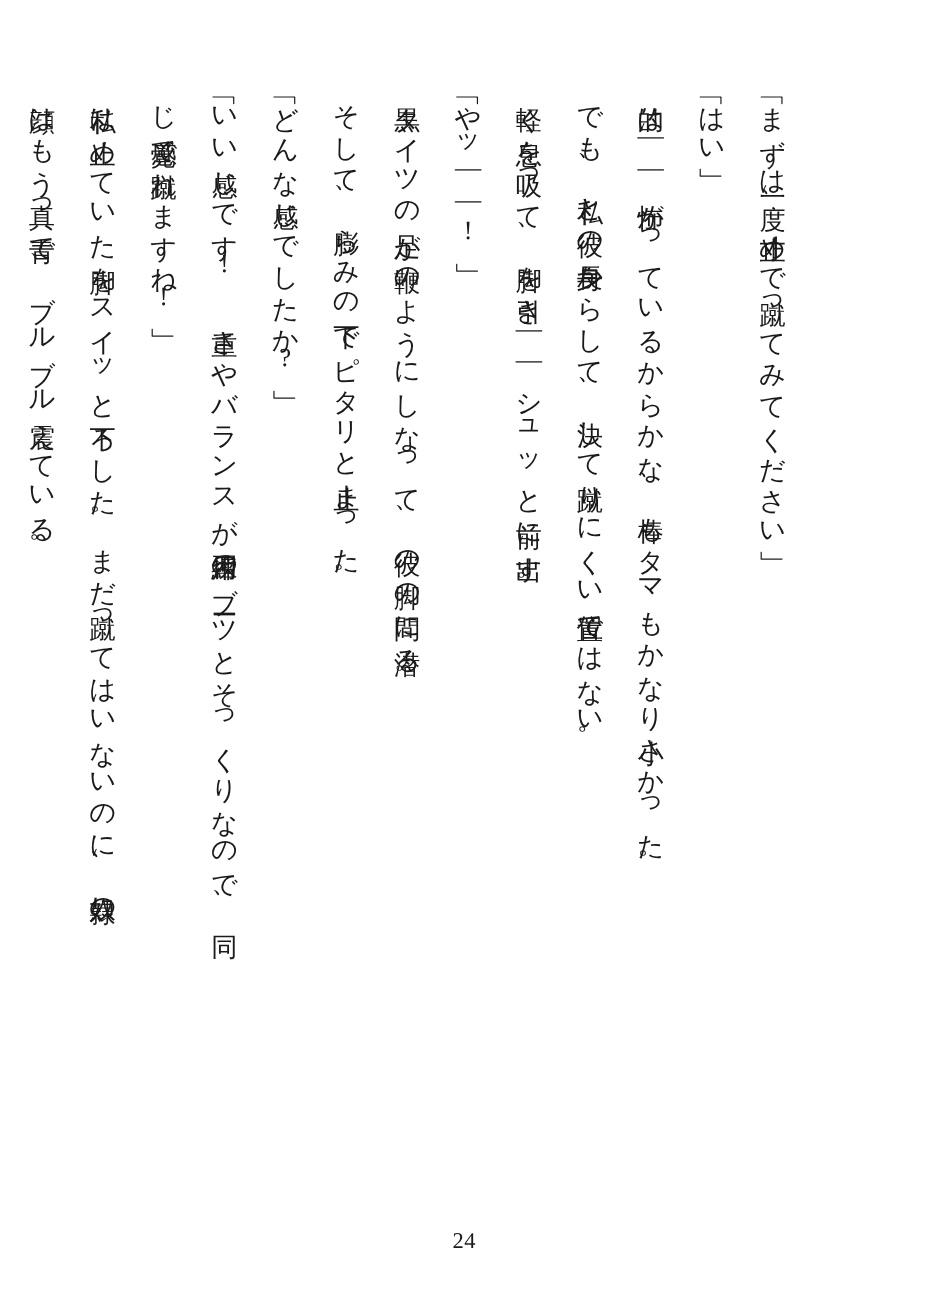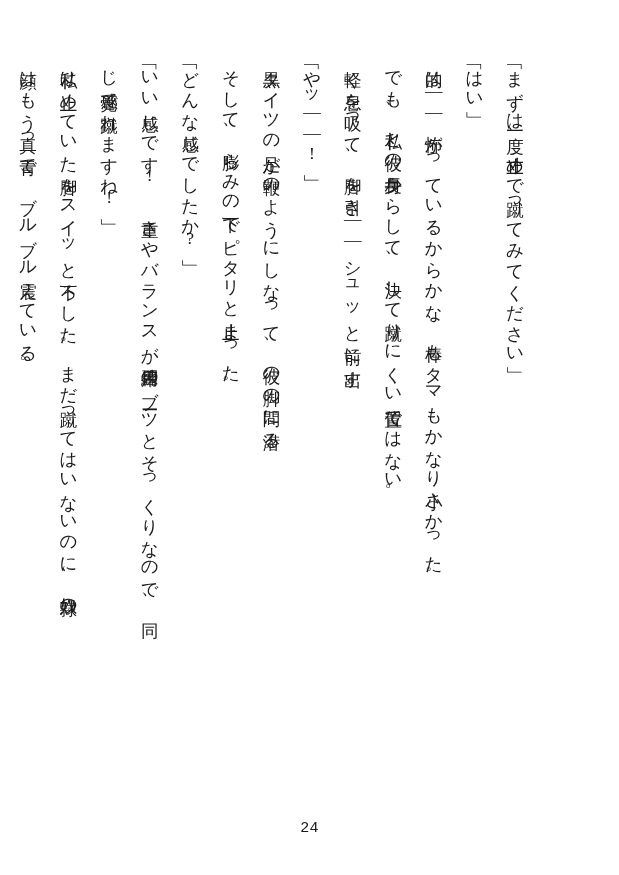--- a/index.html
+++ b/index.html
@@ -40,21 +40,21 @@
     display: block;
     white-space: pre;
   }
   #page-number {
     position: absolute;
     left: 0;
     right: 0;
     bottom: 38px;
     text-align: center;
     font-size: 15px;
-    font-family: Liberation Mono, monospace;
+    font-family: Liberation Serif, serif;
     color: #1a1a1a;
     letter-spacing: 0.02em;
   }
 </style>
 </head>
 <body>
 
 <div id="page">
 
   <div id="text-block">

